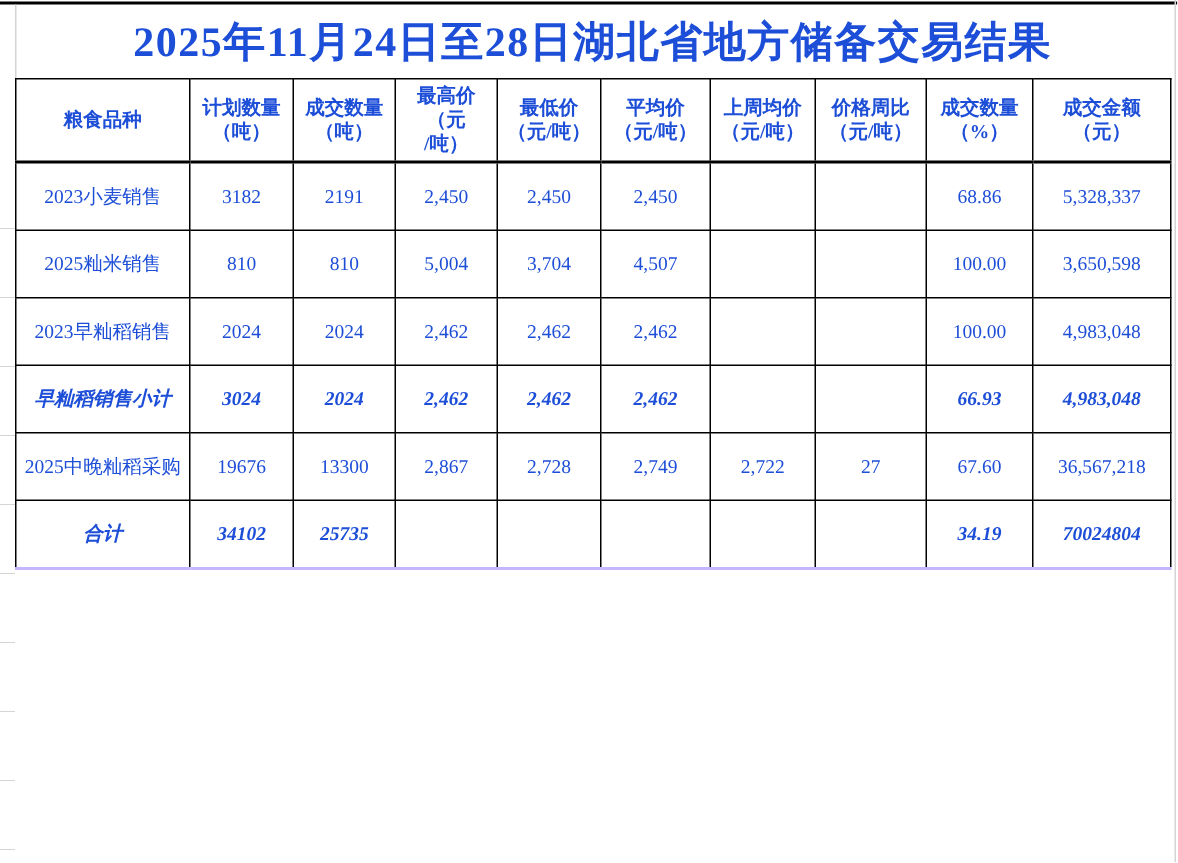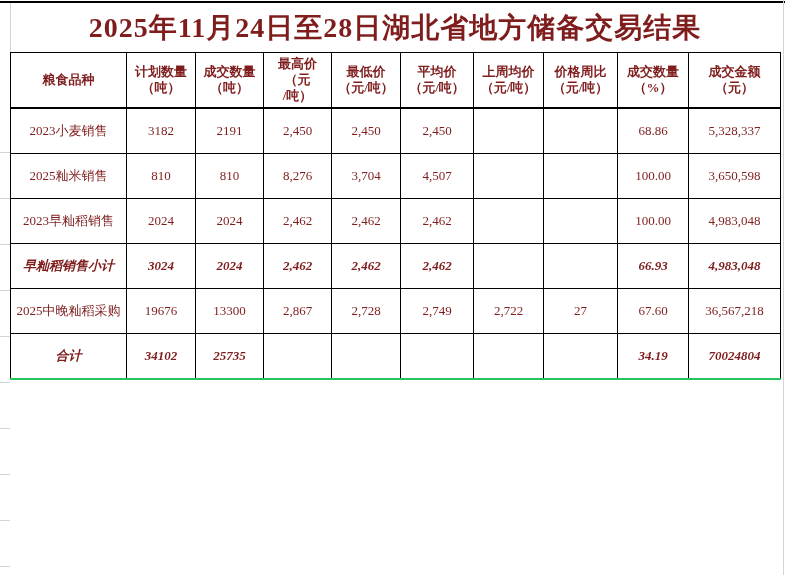--- a/index.html
+++ b/index.html
@@ -3,21 +3,21 @@
 <meta charset="utf-8">
 <style>
   html,body { margin:0; padding:0; background:#ffffff; }
   .page {
     position: relative;
     width: 785px;
     height: 575px;
     background: #ffffff;
     overflow: hidden;
     font-family: "Liberation Serif", "DejaVu Serif", serif;
-    color: #7f1d1d;
+    color: #1d4ed8;
   }
   .top-line {
     position: absolute;
     left: 0; top: 1px;
     width: 785px; height: 2px;
     background: #000000;
   }
   .title {
     position: absolute;
     left: 10px; top: 3px;
@@ -46,21 +46,21 @@
     overflow: hidden;
   }
   .data-table thead th {
     height: 54px;
     font-weight: bold;
     white-space: pre-line;
     line-height: 1.25;
     border-bottom: 2px solid #000000;
   }
   .data-table tbody td { height: 44px; }
-  .data-table tbody tr:last-child td { border-bottom: 2px solid #22c55e; }
+  .data-table tbody tr:last-child td { border-bottom: 2px solid #c4b5fd; }
   .data-table tr.bold-row td { font-weight: bold; font-style: italic; }
   
   .left-gridlines {
     position: absolute;
     left: 0; top: 107px;
     width: 10px; height: 461px;
     background: repeating-linear-gradient(to bottom, transparent 0 45px, #d4d4d4 45px 46px);
   }
   .right-gridline {
     position: absolute;
@@ -130,21 +130,21 @@
         <td>2,450</td>
         <td></td>
         <td></td>
         <td>68.86</td>
         <td>5,328,337</td>
       </tr>
       <tr>
         <td>2025籼米销售</td>
         <td>810</td>
         <td>810</td>
-        <td>8,276</td>
+        <td>5,004</td>
         <td>3,704</td>
         <td>4,507</td>
         <td></td>
         <td></td>
         <td>100.00</td>
         <td>3,650,598</td>
       </tr>
       <tr>
         <td>2023早籼稻销售</td>
         <td>2024</td>

